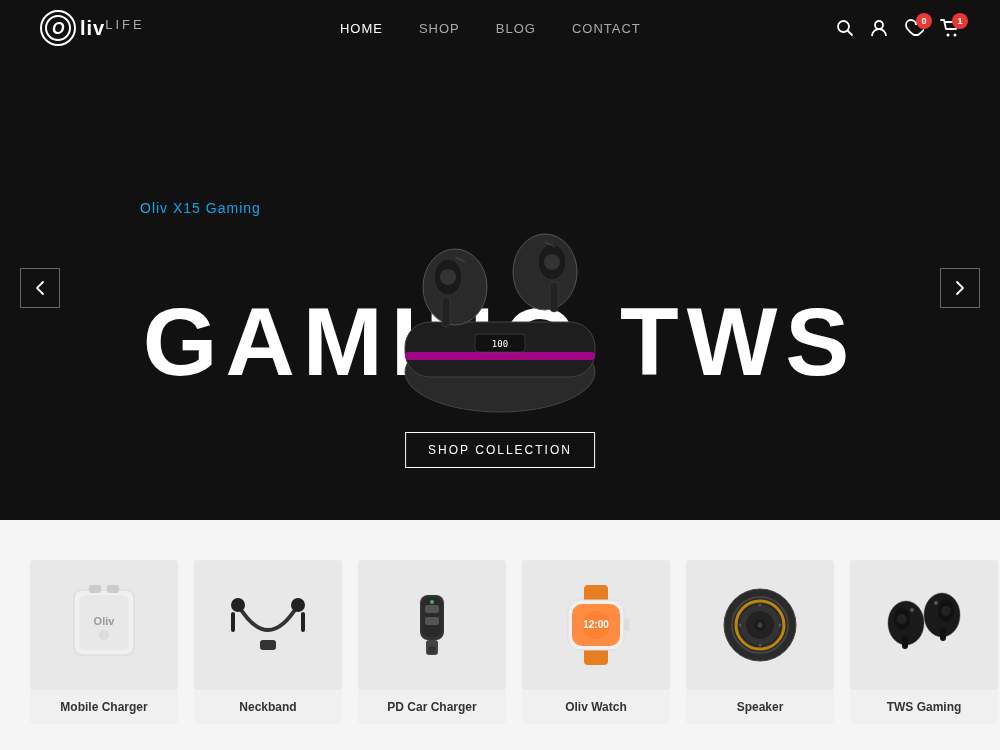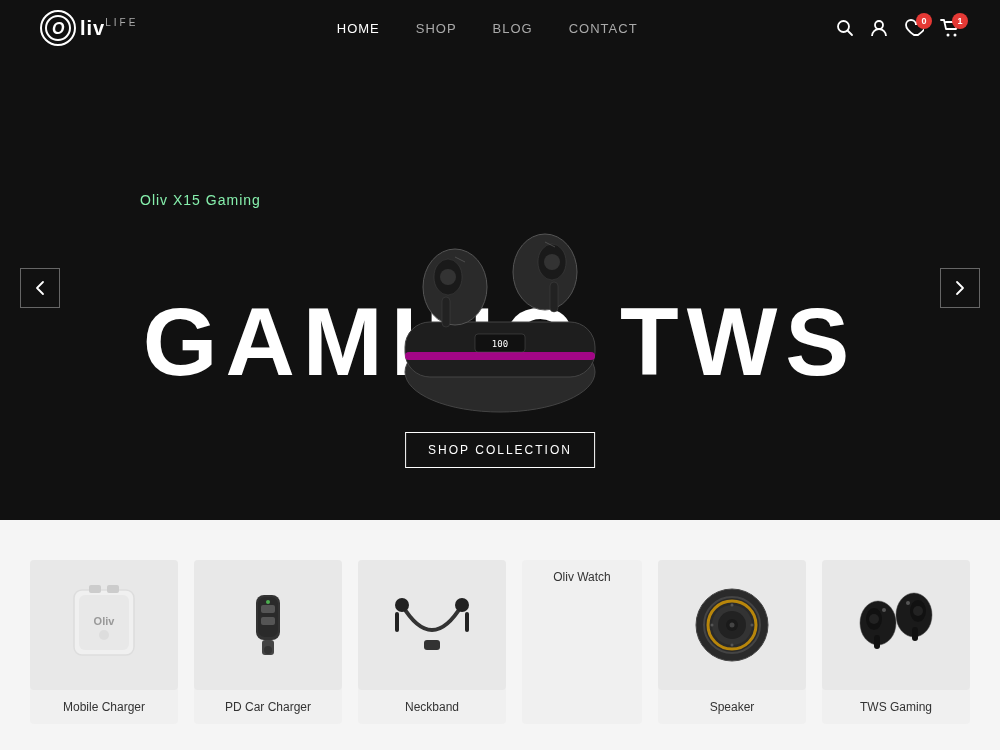--- a/index.html
+++ b/index.html
@@ -40,21 +40,21 @@
       line-height: 1;
     }
     .logo-text-main {
       color: white;
       font-size: 20px;
       font-weight: bold;
       letter-spacing: 1px;
     }
     .logo-text-sub {
       color: #aaa;
-      font-size: 10px;
+      font-size: 13px;
       letter-spacing: 3px;
       text-transform: uppercase;
     }
     nav {
       display: flex;
       gap: 36px;
       align-items: center;
     }
     nav a {
       color: #aaa;
@@ -102,23 +102,23 @@
       background: #111;
       height: 464px;
       position: relative;
       display: flex;
       align-items: center;
       justify-content: center;
       overflow: hidden;
     }
     .hero-subtitle {
       position: absolute;
-      top: 136px;
+      top: 144px;
       left: 140px;
-      color: #86efac;
+      color: #0ea5e9;
       font-size: 14px;
       letter-spacing: 1px;
     }
     .hero-title {
       position: absolute;
       bottom: 130px;
       left: 0;
       right: 0;
       text-align: center;
       color: white;
@@ -208,21 +208,21 @@
     }
     .product-img svg {
       width: 100px;
       height: 100px;
     }
     .product-label {
       padding: 10px 8px;
       font-size: 12px;
       color: #333;
       text-align: center;
-      font-weight: 400;
+      font-weight: 700;
     }
 
     
     svg { display: block; }
   </style>
 </head>
 <body>
 
 <header>
   <div class="logo">
@@ -338,54 +338,71 @@
           <circle cx="50" cy="60" r="5" fill="#ddd"></circle>
         </svg>
       </div>
       <div class="product-label">Mobile Charger</div>
     </div>
 
     <div class="product-card">
       <div class="product-img">
         <svg viewBox="0 0 100 100" xmlns="http://www.w3.org/2000/svg">
 
+          <path d="M20 30 Q50 80 80 30" fill="none" stroke="#333" stroke-width="4" stroke-linecap="round"></path>
+
+          <circle cx="20" cy="30" r="7" fill="#222"></circle>
+          <rect x="13" y="37" width="4" height="20" rx="2" fill="#222"></rect>
+
+          <circle cx="80" cy="30" r="7" fill="#222"></circle>
+          <rect x="83" y="37" width="4" height="20" rx="2" fill="#222"></rect>
+
+          <rect x="42" y="65" width="16" height="10" rx="3" fill="#333"></rect>
+        </svg>
+      </div>
+      <div class="product-label">Neckband</div>
+    </div>
+
+    <div class="product-card">
+      <div class="product-img">
+        <svg viewBox="0 0 100 100" xmlns="http://www.w3.org/2000/svg">
+
           <rect x="38" y="20" width="24" height="45" rx="8" fill="#333"></rect>
           <rect x="40" y="22" width="20" height="40" rx="7" fill="#2a2a2a"></rect>
 
           <rect x="43" y="30" width="14" height="8" rx="2" fill="#555"></rect>
           <rect x="43" y="42" width="14" height="8" rx="2" fill="#555"></rect>
 
           <rect x="44" y="65" width="12" height="15" rx="3" fill="#444"></rect>
           <circle cx="50" cy="75" r="4" fill="#333"></circle>
 
           <circle cx="50" cy="27" r="2" fill="#4CAF50"></circle>
         </svg>
       </div>
       <div class="product-label">PD Car Charger</div>
     </div>
 
     <div class="product-card">
       <div class="product-img">
         <svg viewBox="0 0 100 100" xmlns="http://www.w3.org/2000/svg">
 
-          <path d="M20 30 Q50 80 80 30" fill="none" stroke="#333" stroke-width="4" stroke-linecap="round"></path>
-
-          <circle cx="20" cy="30" r="7" fill="#222"></circle>
-          <rect x="13" y="37" width="4" height="20" rx="2" fill="#222"></rect>
-
-          <circle cx="80" cy="30" r="7" fill="#222"></circle>
-          <rect x="83" y="37" width="4" height="20" rx="2" fill="#222"></rect>
-
-          <rect x="42" y="65" width="16" height="10" rx="3" fill="#333"></rect>
-        </svg>
-      </div>
-      <div class="product-label">Neckband</div>
-    </div>
-
-    <div class="product-card">
+          <rect x="38" y="10" width="24" height="18" rx="4" fill="#e67e22"></rect>
+
+          <rect x="38" y="72" width="24" height="18" rx="4" fill="#e67e22"></rect>
+
+          <rect x="22" y="25" width="56" height="50" rx="12" fill="#f0f0f0" stroke="#ddd" stroke-width="1"></rect>
+
+          <rect x="26" y="29" width="48" height="42" rx="10" fill="#ff8c42"></rect>
+
+          <circle cx="50" cy="50" r="14" fill="#ff7722" opacity="0.5"></circle>
+          <text x="50" y="53" text-anchor="middle" fill="white" font-size="10" font-weight="bold" font-family="Arial">12:00</text>
+
+          <rect x="78" y="44" width="5" height="12" rx="2" fill="#ddd"></rect>
+        </svg>
+      </div>
       <div class="product-label">Oliv Watch</div>
     </div>
 
     <div class="product-card">
       <div class="product-img">
         <svg viewBox="0 0 100 100" xmlns="http://www.w3.org/2000/svg">
 
           <circle cx="50" cy="50" r="36" fill="#2a2a2a" stroke="#444" stroke-width="1"></circle>
 
           <circle cx="50" cy="50" r="28" fill="none" stroke="#444" stroke-width="2"></circle>

